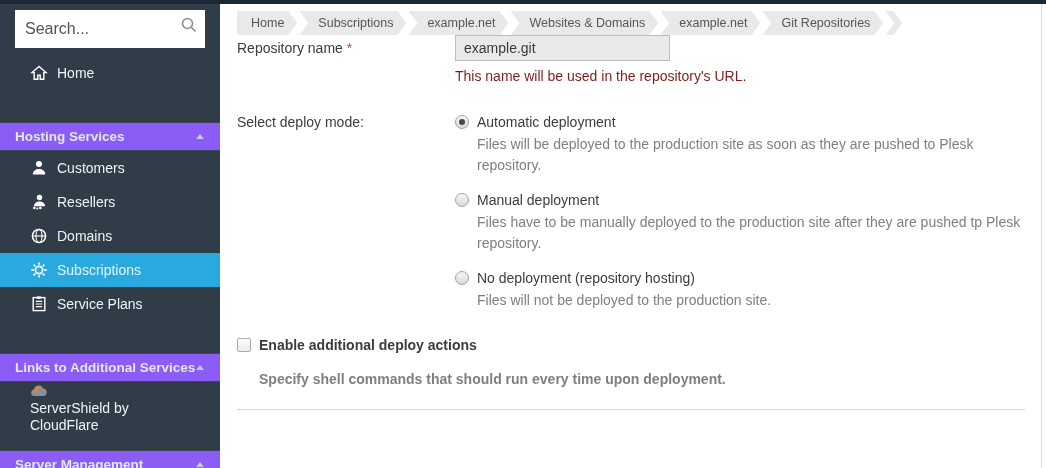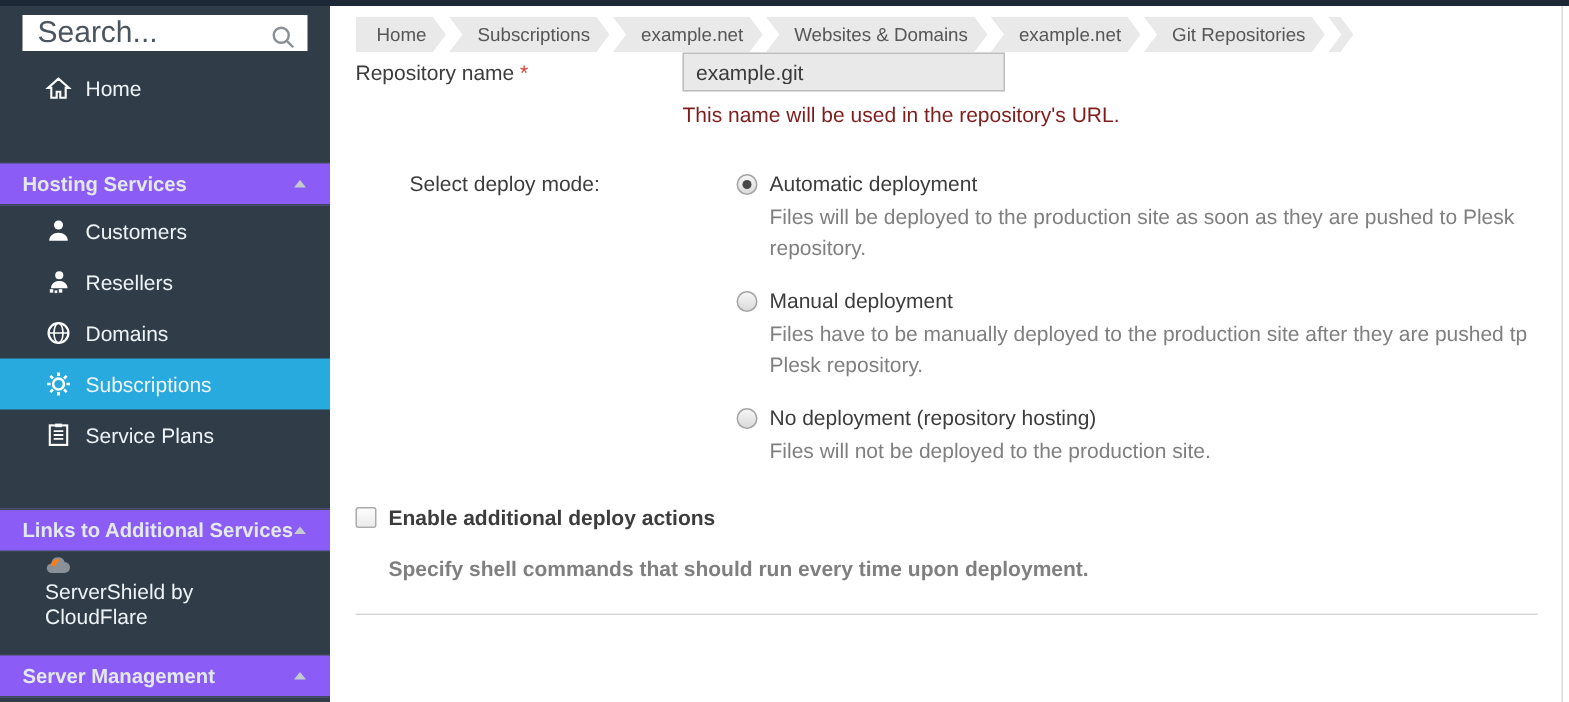--- a/index.html
+++ b/index.html
@@ -8,22 +8,22 @@
 
   .top-strip { position:absolute; top:0; left:0; width:1046px; height:4px;
     background:#1d2836; z-index:30; }
   .right-edge { position:absolute; top:4px; right:4px; bottom:0; width:1px;
     background:#dcdcdc; z-index:25; }
 
   
   .sidebar { position:absolute; left:0; top:0; width:220px; height:468px;
     background:#303d49; color:#eef3f6; z-index:20; }
   .search-wrap { position:relative; margin:10px 15px 8px 15px; }
-  .search-input { width:190px; height:24px; border:none; background:#ffffff;
-    font-family:inherit; font-size:20px; color:#444e57; padding:0 30px 0 10px; outline:none; }
+  .search-input { width:190px; height:38px; border:none; background:#ffffff;
+    font-family:inherit; font-size:16px; color:#444e57; padding:0 30px 0 10px; outline:none; }
   .search-input::placeholder { color:#4a5560; opacity:1; }
   .search-icon { position:absolute; right:7px; top:6px; width:18px; height:18px; }
 
   .side-item { display:flex; align-items:center; height:34px; padding-left:30px;
     cursor:pointer; font-size:14px; }
   .side-item .ico { width:18px; height:18px; flex:none; margin-right:9px; }
   .side-item.selected { background:#28aade; }
   .side-item.two-line { height:36px; align-items:flex-start;flex-direction:column; }
   .side-item.two-line .lbl { line-height:17px; width:120px; }
 
@@ -54,21 +54,21 @@
   .form-label { width:218px; flex:none; font-size:14px; color:#3c3c3c; padding-top:5px; }
   .req-star { color:#cf4436; }
   .form-control { flex:1; }
 
   .text-input { width:215px; height:26px; background:#e9e9e9; border:1px solid #bdbdbd;
     font-family:inherit; font-size:14px; color:#3a3a3a; padding:0 8px; outline:none; }
   .help-text { font-size:14px; color:#7f1d1d; margin-top:7px; }
 
   .radio-group { padding-top:5px; }
   .radio-option { margin-bottom:16px; }
-  .radio-line { display:flex; align-items:flex-end; cursor:pointer; }
+  .radio-line { display:flex; align-items:center; cursor:pointer; }
   .radio { width:14px; height:14px; flex:none; border-radius:50%;
     border:1px solid #a3a3a3; background:linear-gradient(#f6f6f6,#dadada);
     position:relative; margin-right:8px; }
   .radio.checked::after { content:''; position:absolute; left:3px; top:3px;
     width:6px; height:6px; border-radius:50%; background:#474747; }
   .radio-label { font-size:14px; color:#3c3c3c; }
   .radio-desc { font-size:14px; color:#7f7f7f; line-height:21px; max-width:548px;
     margin:4px 0 0 22px; }
 
   .checkbox-section { margin-top:10px;font-weight:bold; }
@@ -235,21 +235,21 @@
     <div class="form-label">
       <span>Repository name</span>
       <span class="req-star">*</span>
     </div>
     <div class="form-control">
       <input class="text-input" type="text" value="example.git" style="">
       <div class="help-text">This name will be used in the repository's URL.</div>
     </div>
   </div>
 
-  <div class="form-row" style="margin-top:25px;margin-left:36px;">
+  <div class="form-row" style="margin-top:25px;">
     <div class="form-label">Select deploy mode:</div>
     <div class="form-control radio-group">
 
       <div class="radio-option">
         <div class="radio-line">
           <span class="radio checked"></span>
           <span class="radio-label">Automatic deployment</span>
         </div>
         <div class="radio-desc">Files will be deployed to the production site as soon as they are pushed to Plesk repository.</div>
       </div>

